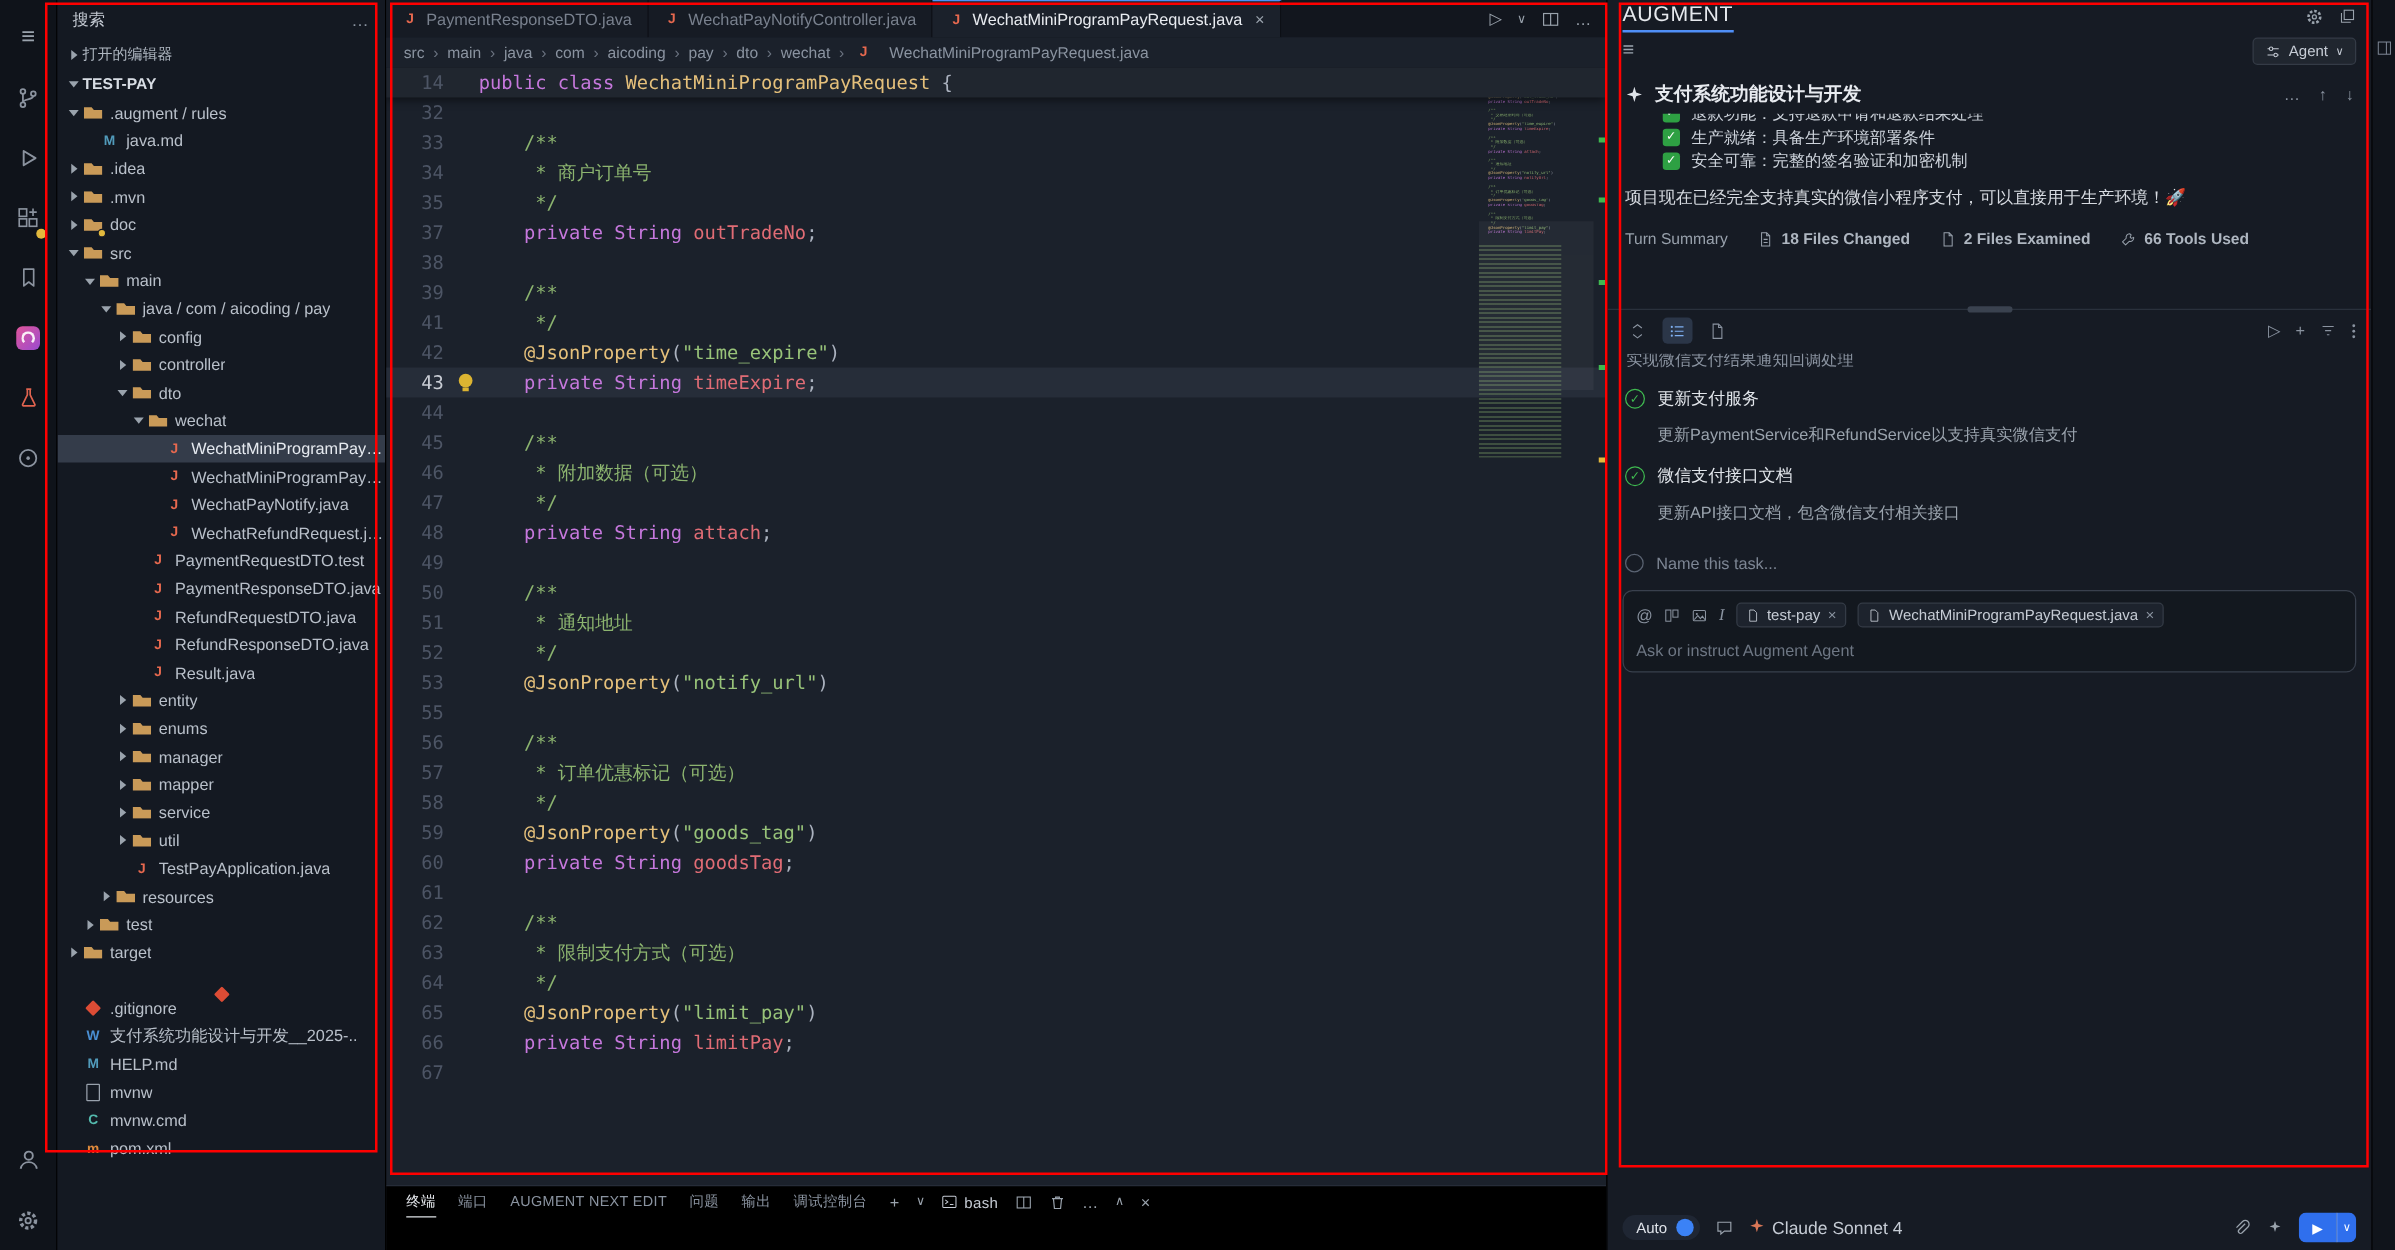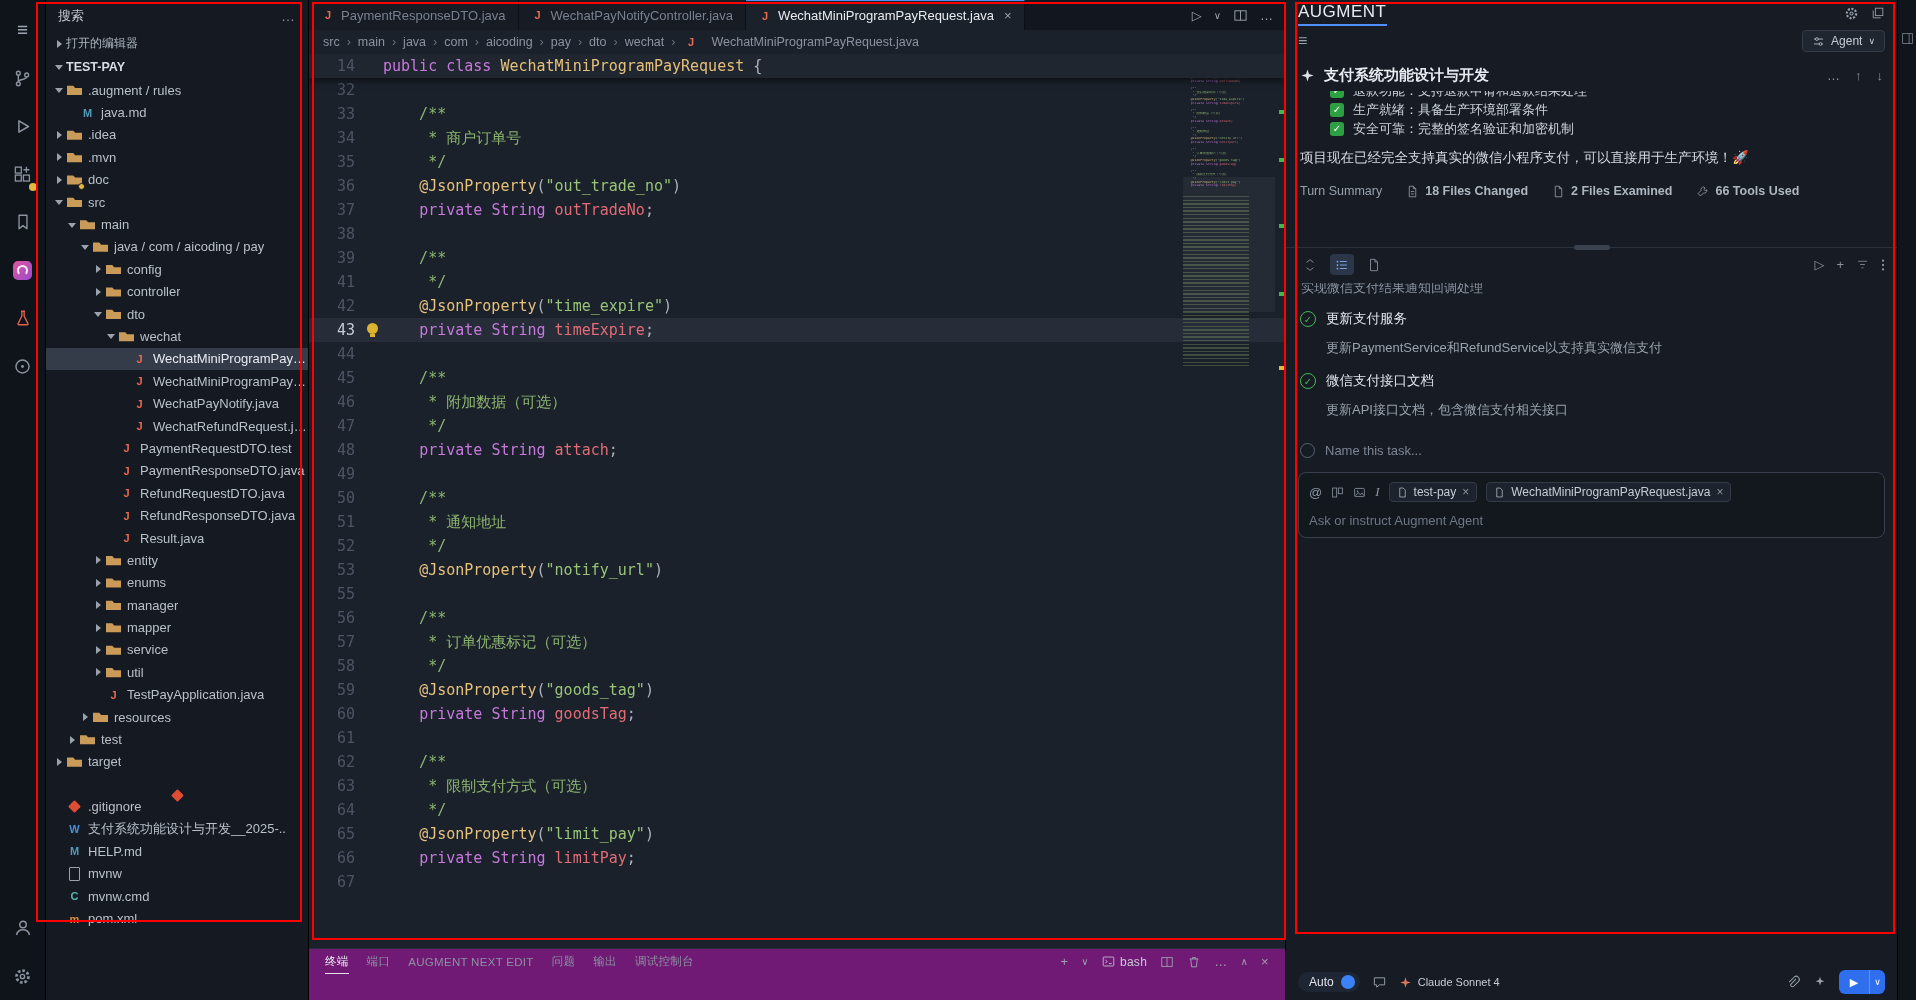--- a/index.html
+++ b/index.html
@@ -67,21 +67,21 @@
   .tk-cn{color:#e5c07b}
   .bulb{position:absolute;left:58px;top:5px;width:11px;height:11px;border-radius:50%;background:#dcb431}
   .bulb::after{content:'';position:absolute;left:3px;bottom:-3px;width:5px;height:3px;background:#dcb431}
   .minimap{position:absolute;top:8px;right:10px;width:92px;height:430px;overflow:hidden;opacity:.9;cursor:grab}
   .mrow{height:3.6px;line-height:3.6px;font-size:3.2px;white-space:pre;font-family:"DejaVu Sans Mono",monospace;overflow:hidden}
   .mm-more{margin-top:5px;width:72%;height:170px;background:repeating-linear-gradient(180deg,rgba(140,180,111,.35) 0 1.4px,transparent 1.4px 3.6px)}
   .mm-slider{position:absolute;left:0;right:0;top:115px;height:135px;background:rgba(255,255,255,.05)}
   .ovm{position:absolute;right:1px;width:5px;height:4px;background:#3fb950}
 
   
-  .bottompanel{height:52px;flex:none;border-top:1px solid #262c38;background:#701a75;display:flex;flex-direction:column}
+  .bottompanel{height:52px;flex:none;border-top:1px solid #262c38;background:#000000;display:flex;flex-direction:row}
   .ptabs{height:25px;flex:none;display:flex;align-items:stretch;gap:18px;padding:0 16px;font-size:11.5px;letter-spacing:.3px;color:#8a93a0}
   .ptab{display:flex;align-items:center;cursor:pointer}
   .ptab.active{color:#e6e9ee;border-bottom:1px solid #dfe3e8}
   .pactions{margin-left:auto;display:flex;gap:13px;align-items:center;color:#9aa3ad;font-size:13px}
   .bashchip{display:flex;align-items:center;gap:5px;font-size:12px;color:#c6ccd5}
   .termlines{padding:1px 16px;font-family:"DejaVu Sans Mono",monospace;font-size:12.5px;line-height:14px;color:#b6bdc7;white-space:pre}
 
   
   .rightpanel{width:612px;flex:none;background:#161b24;border-left:1px solid #000;display:flex;flex-direction:column;position:relative;overflow:hidden}
   .rp-head{height:26px;flex:none;display:flex;align-items:center;padding:0 12px;gap:14px}
@@ -117,21 +117,21 @@
   .inputbox{margin:14px 12px 0;border:1px solid #39404d;border-radius:8px;background:#13181f;padding:9px 10px;flex:none}
   .chiprow{display:flex;align-items:center;gap:9px;flex-wrap:nowrap;color:#8a93a0}
   .inico{font-size:13px;display:flex;align-items:center}
   .chip{display:flex;align-items:center;gap:6px;border:1px solid #343b46;background:#1d232d;border-radius:4px;padding:2px 7px;font-size:12px;color:#c6ccd5;white-space:nowrap;cursor:pointer}
   .chip .x{color:#8a93a0}
   .inputph{margin-top:11px;color:#6d7683;font-size:13px}
   .rp-fill{flex:1}
   .rp-footer{height:36px;flex:none;display:flex;align-items:center;gap:12px;padding:0 12px}
   .autopill{display:flex;align-items:center;gap:7px;background:#1f2633;border-radius:12px;padding:3px 5px 3px 11px;font-size:12px;color:#dfe3e9;cursor:pointer}
   .knob{width:14px;height:14px;border-radius:50%;background:#3b82f6}
-  .modelsel{display:flex;align-items:flex-start;gap:6px;font-size:11px;color:#c6ccd5;cursor:pointer}
+  .modelsel{display:flex;align-items:flex-start;gap:6px;font-size:14px;color:#c6ccd5;cursor:pointer}
   .foot-right{margin-left:auto;display:flex;align-items:center;gap:12px;color:#9aa3ad}
   .sendbtn{display:flex;border-radius:6px;overflow:hidden;cursor:pointer}
   .send-main{background:#2f6fed;color:#fff;width:30px;height:24px;display:flex;align-items:center;justify-content:center;font-size:11px}
   .send-caret{background:#2f6fed;color:#fff;width:16px;display:flex;align-items:center;justify-content:center;border-left:1px solid rgba(255,255,255,.25);font-size:9px}
 
   
   .rstrip{width:19px;flex:none;background:#10141b;border-left:1px solid #000;display:flex;flex-direction:column;align-items:center;padding-top:32px;gap:10px;color:#7d8694}
 
   
   .annobox{position:absolute;border:2px solid #f00;z-index:50;pointer-events:none}
@@ -476,24 +476,20 @@
             <span class="lnum">33</span>
             <span class="ctext"><span class="tk-c">    /**</span></span>
           </div>
           <div class="crow">
             <span class="lnum">34</span>
             <span class="ctext"><span class="tk-c">     * 商户订单号</span></span>
           </div>
           <div class="crow">
             <span class="lnum">35</span>
             <span class="ctext"><span class="tk-c">     */</span></span>
-          </div>
-          <div class="crow">
-            <span class="lnum">36</span>
-            <span class="ctext"><span class="tk-p">    </span><span class="tk-a">@JsonProperty</span><span class="tk-p">(</span><span class="tk-s">"out_trade_no"</span><span class="tk-p">)</span></span>
           </div>
           <div class="crow">
             <span class="lnum">37</span>
             <span class="ctext"><span class="tk-p">    </span><span class="tk-k">private</span><span class="tk-p"> </span><span class="tk-t">String</span><span class="tk-p"> </span><span class="tk-v">outTradeNo</span><span class="tk-p">;</span></span>
           </div>
           <div class="crow">
             <span class="lnum">38</span>
             <span class="ctext"></span>
           </div>
           <div class="crow">

